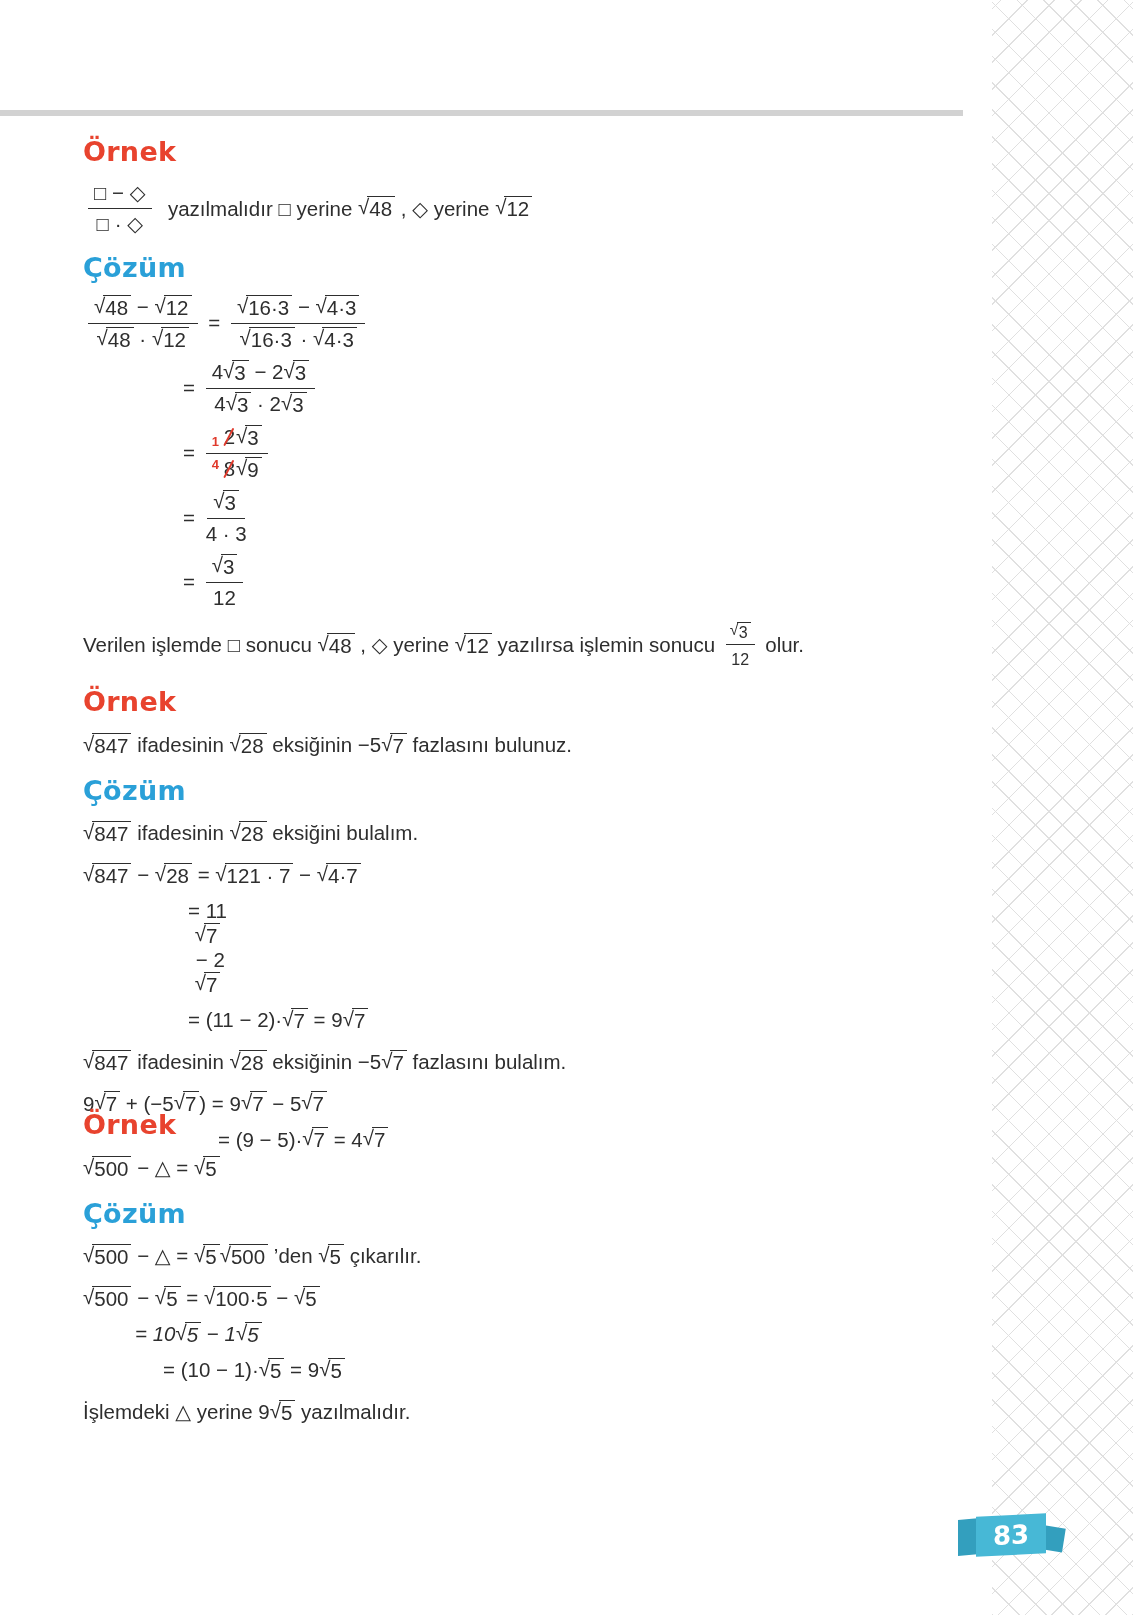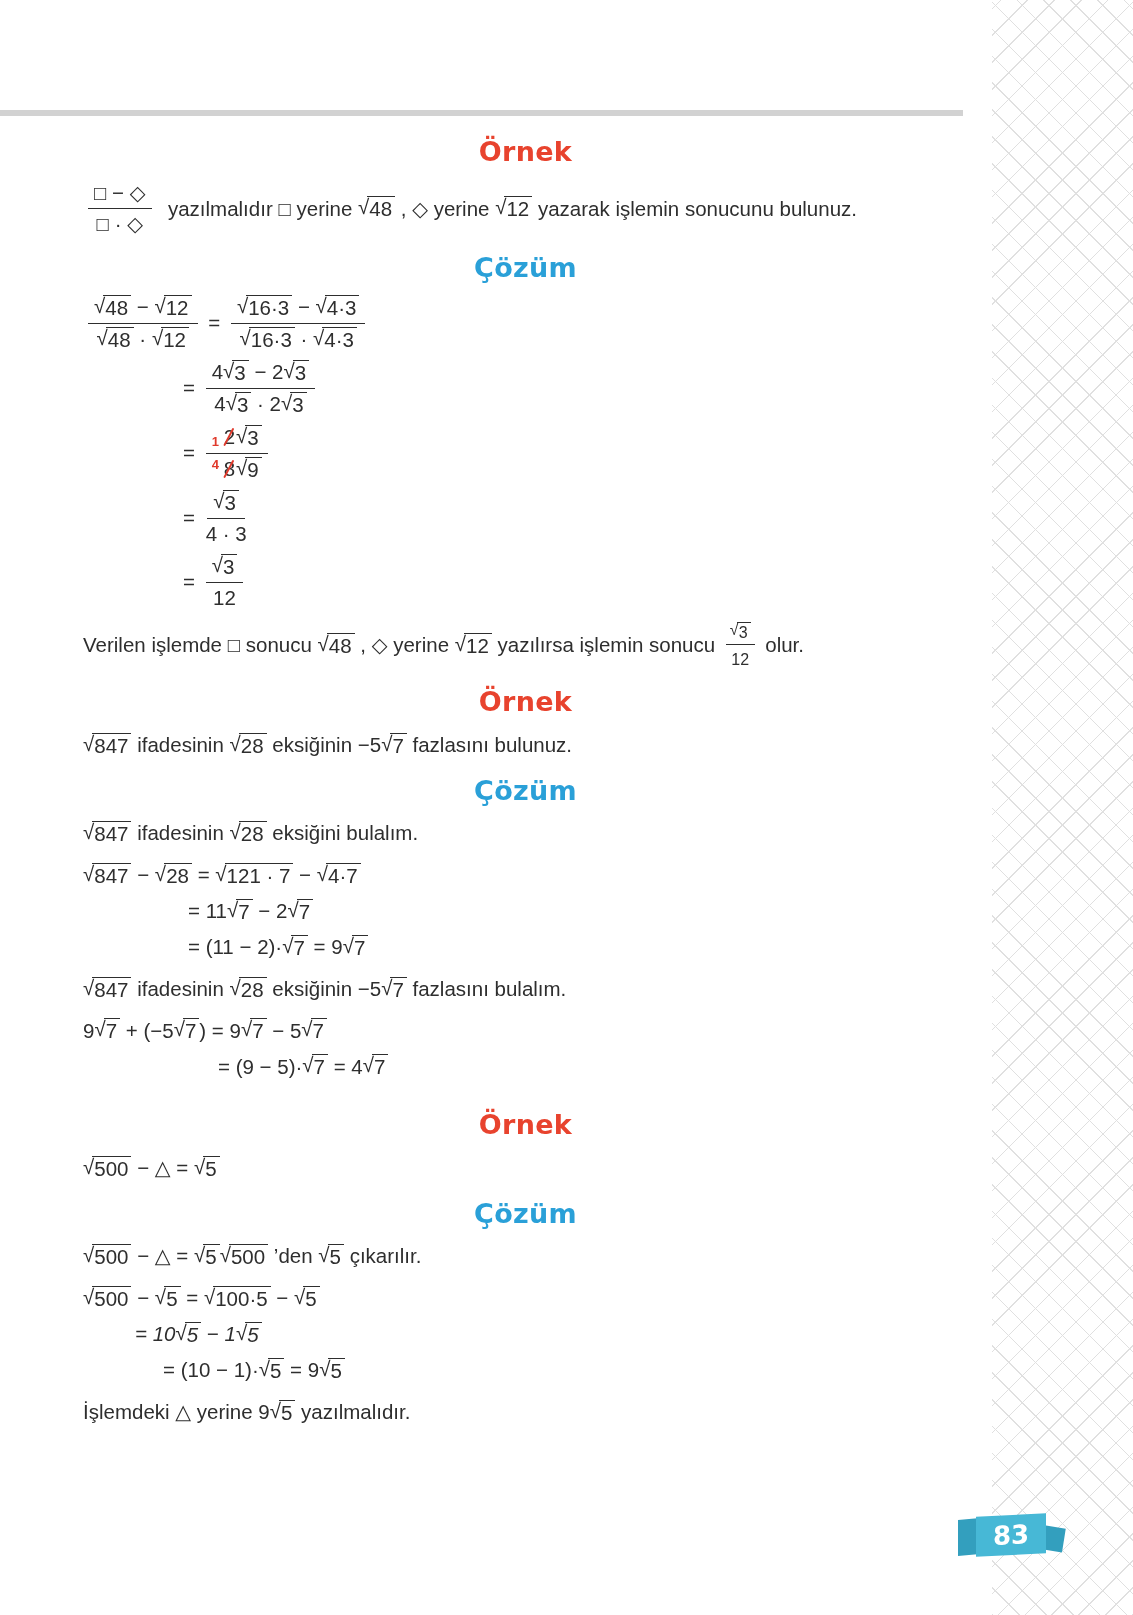--- a/index.html
+++ b/index.html
@@ -18,21 +18,21 @@
     background-image:
       repeating-linear-gradient(45deg,  var(--hatch) 0 1px, transparent 1px 19px),
       repeating-linear-gradient(-45deg, var(--hatch) 0 1px, transparent 1px 19px);
   }
   .content{position:absolute; left:83px; width:885px;}
   .sec{position:absolute; left:0; width:885px;}
   .sec1{top:130px;} .sec2{top:680px;} .sec3{top:1103px;}
 
   .hx,.hs{
     font-family:"DejaVu Sans","Liberation Sans",sans-serif;
-    font-size:27px; font-weight:800; letter-spacing:.3px; margin:0;text-align:center;
+    font-size:27px; font-weight:800; letter-spacing:.3px; margin:0;
   }
   .hx{color:var(--ex); margin:6px 0 14px;}
   .hs{color:var(--soz); margin:16px 0 12px;}
 
   .prob{display:flex; align-items:center; flex-wrap:wrap; font-size:20.5px; margin:2px 0 4px; min-height:28px;}
   .para{font-size:20.5px; line-height:1.5; margin:12px 0;}
   .math{display:flex; flex-direction:column; align-items:flex-start; gap:11px; font-size:20.5px; margin:14px 0;}
   .sec1 .math{gap:8px; margin:12px 0 12px;}
   .ml{display:flex; align-items:center;}
 
@@ -88,21 +88,20 @@
           <span class="tx">  yazılmalıdır □ yerine </span>
           <span class="sqrt">
             <span class="rd">√</span>
             <span class="arg">48</span>
           </span>
           <span class="tx"> , ◇ yerine </span>
           <span class="sqrt">
             <span class="rd">√</span>
             <span class="arg">12</span>
           </span>
-          <span class="tx"> yazarak işlemin sonucunu bulunuz.</span>
         </div>
         <h3 class="hs">Çözüm</h3>
         <div class="math">
           <div class="ml" style="margin-left: 0px;">
             <span class="frac">
               <span class="fn">
                 <span class="sqrt">
                   <span class="rd">√</span>
                   <span class="arg">48</span>
                 </span>
@@ -287,21 +286,21 @@
             <span class="sqrt">
               <span class="rd">√</span>
               <span class="arg">121 · 7</span>
             </span>
             <span class="tx"> − </span>
             <span class="sqrt">
               <span class="rd">√</span>
               <span class="arg">4·7</span>
             </span>
           </div>
-          <div class="ml" style="margin-left: 105px;">
+          <div class="ml" style="margin-left: 105px; flex-direction: column;">
             <span class="tx">= 11</span>
             <span class="sqrt">
               <span class="rd">√</span>
               <span class="arg">7</span>
             </span>
             <span class="tx"> − 2</span>
             <span class="sqrt">
               <span class="rd">√</span>
               <span class="arg">7</span>
             </span>

